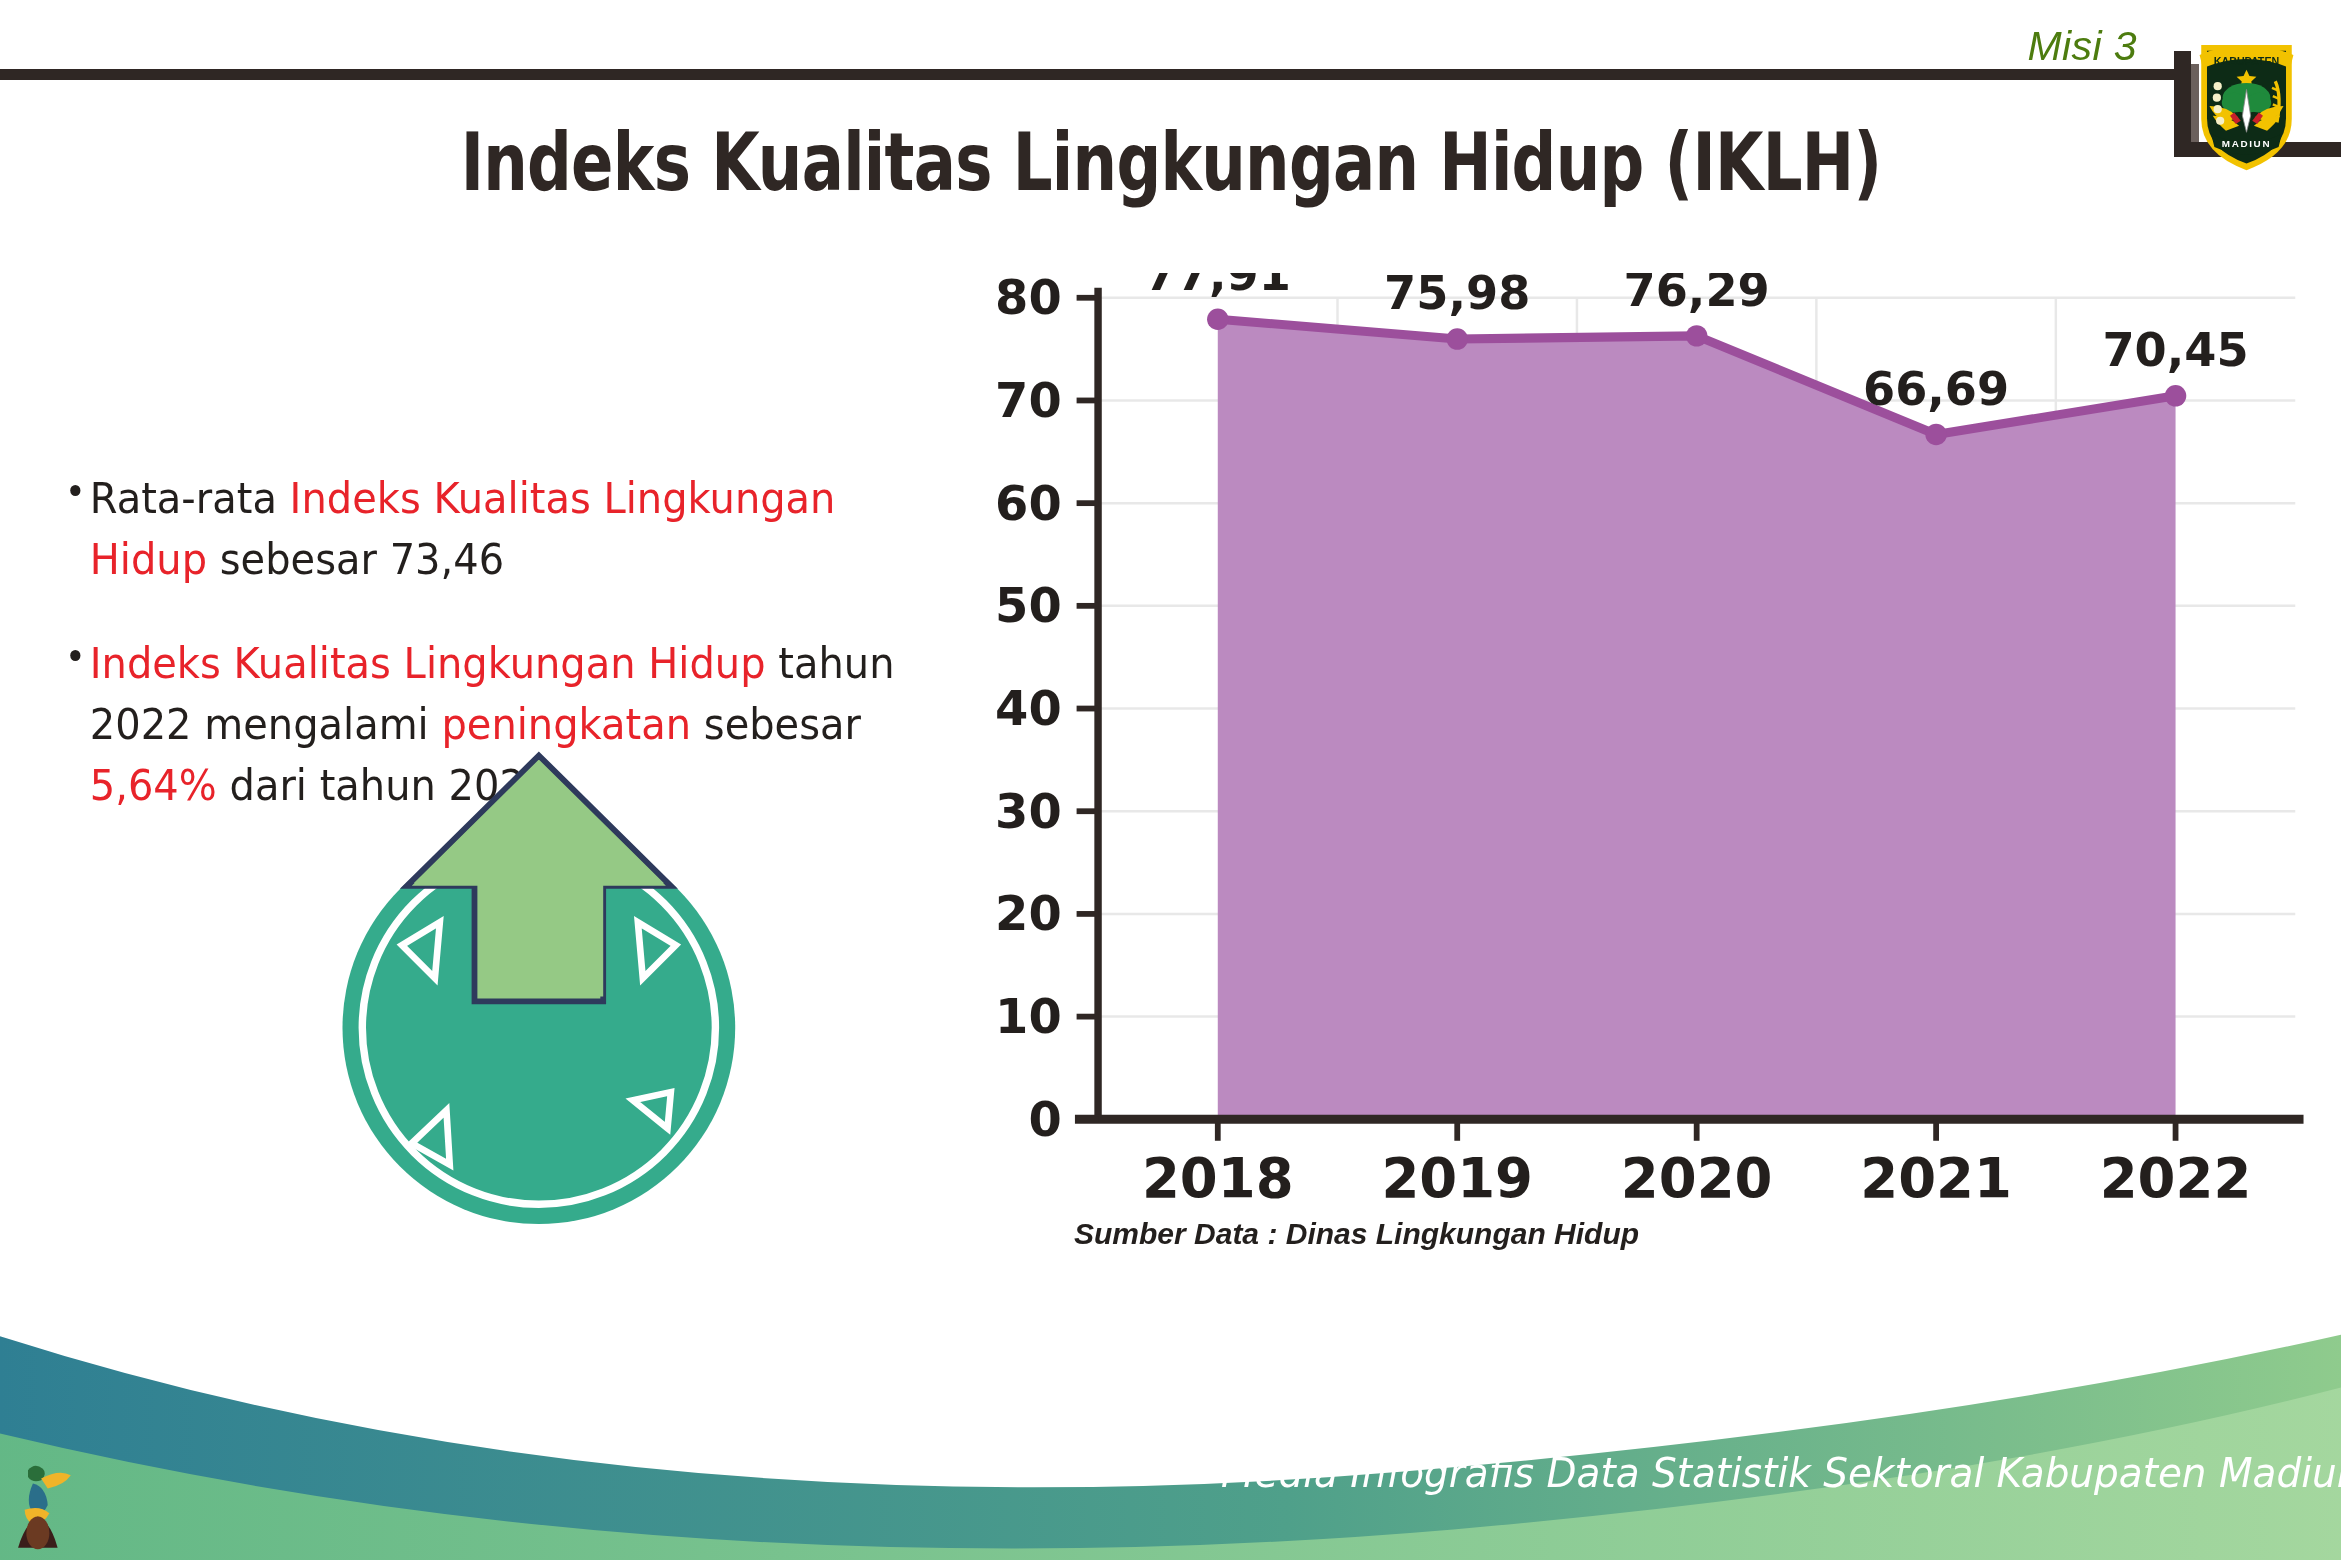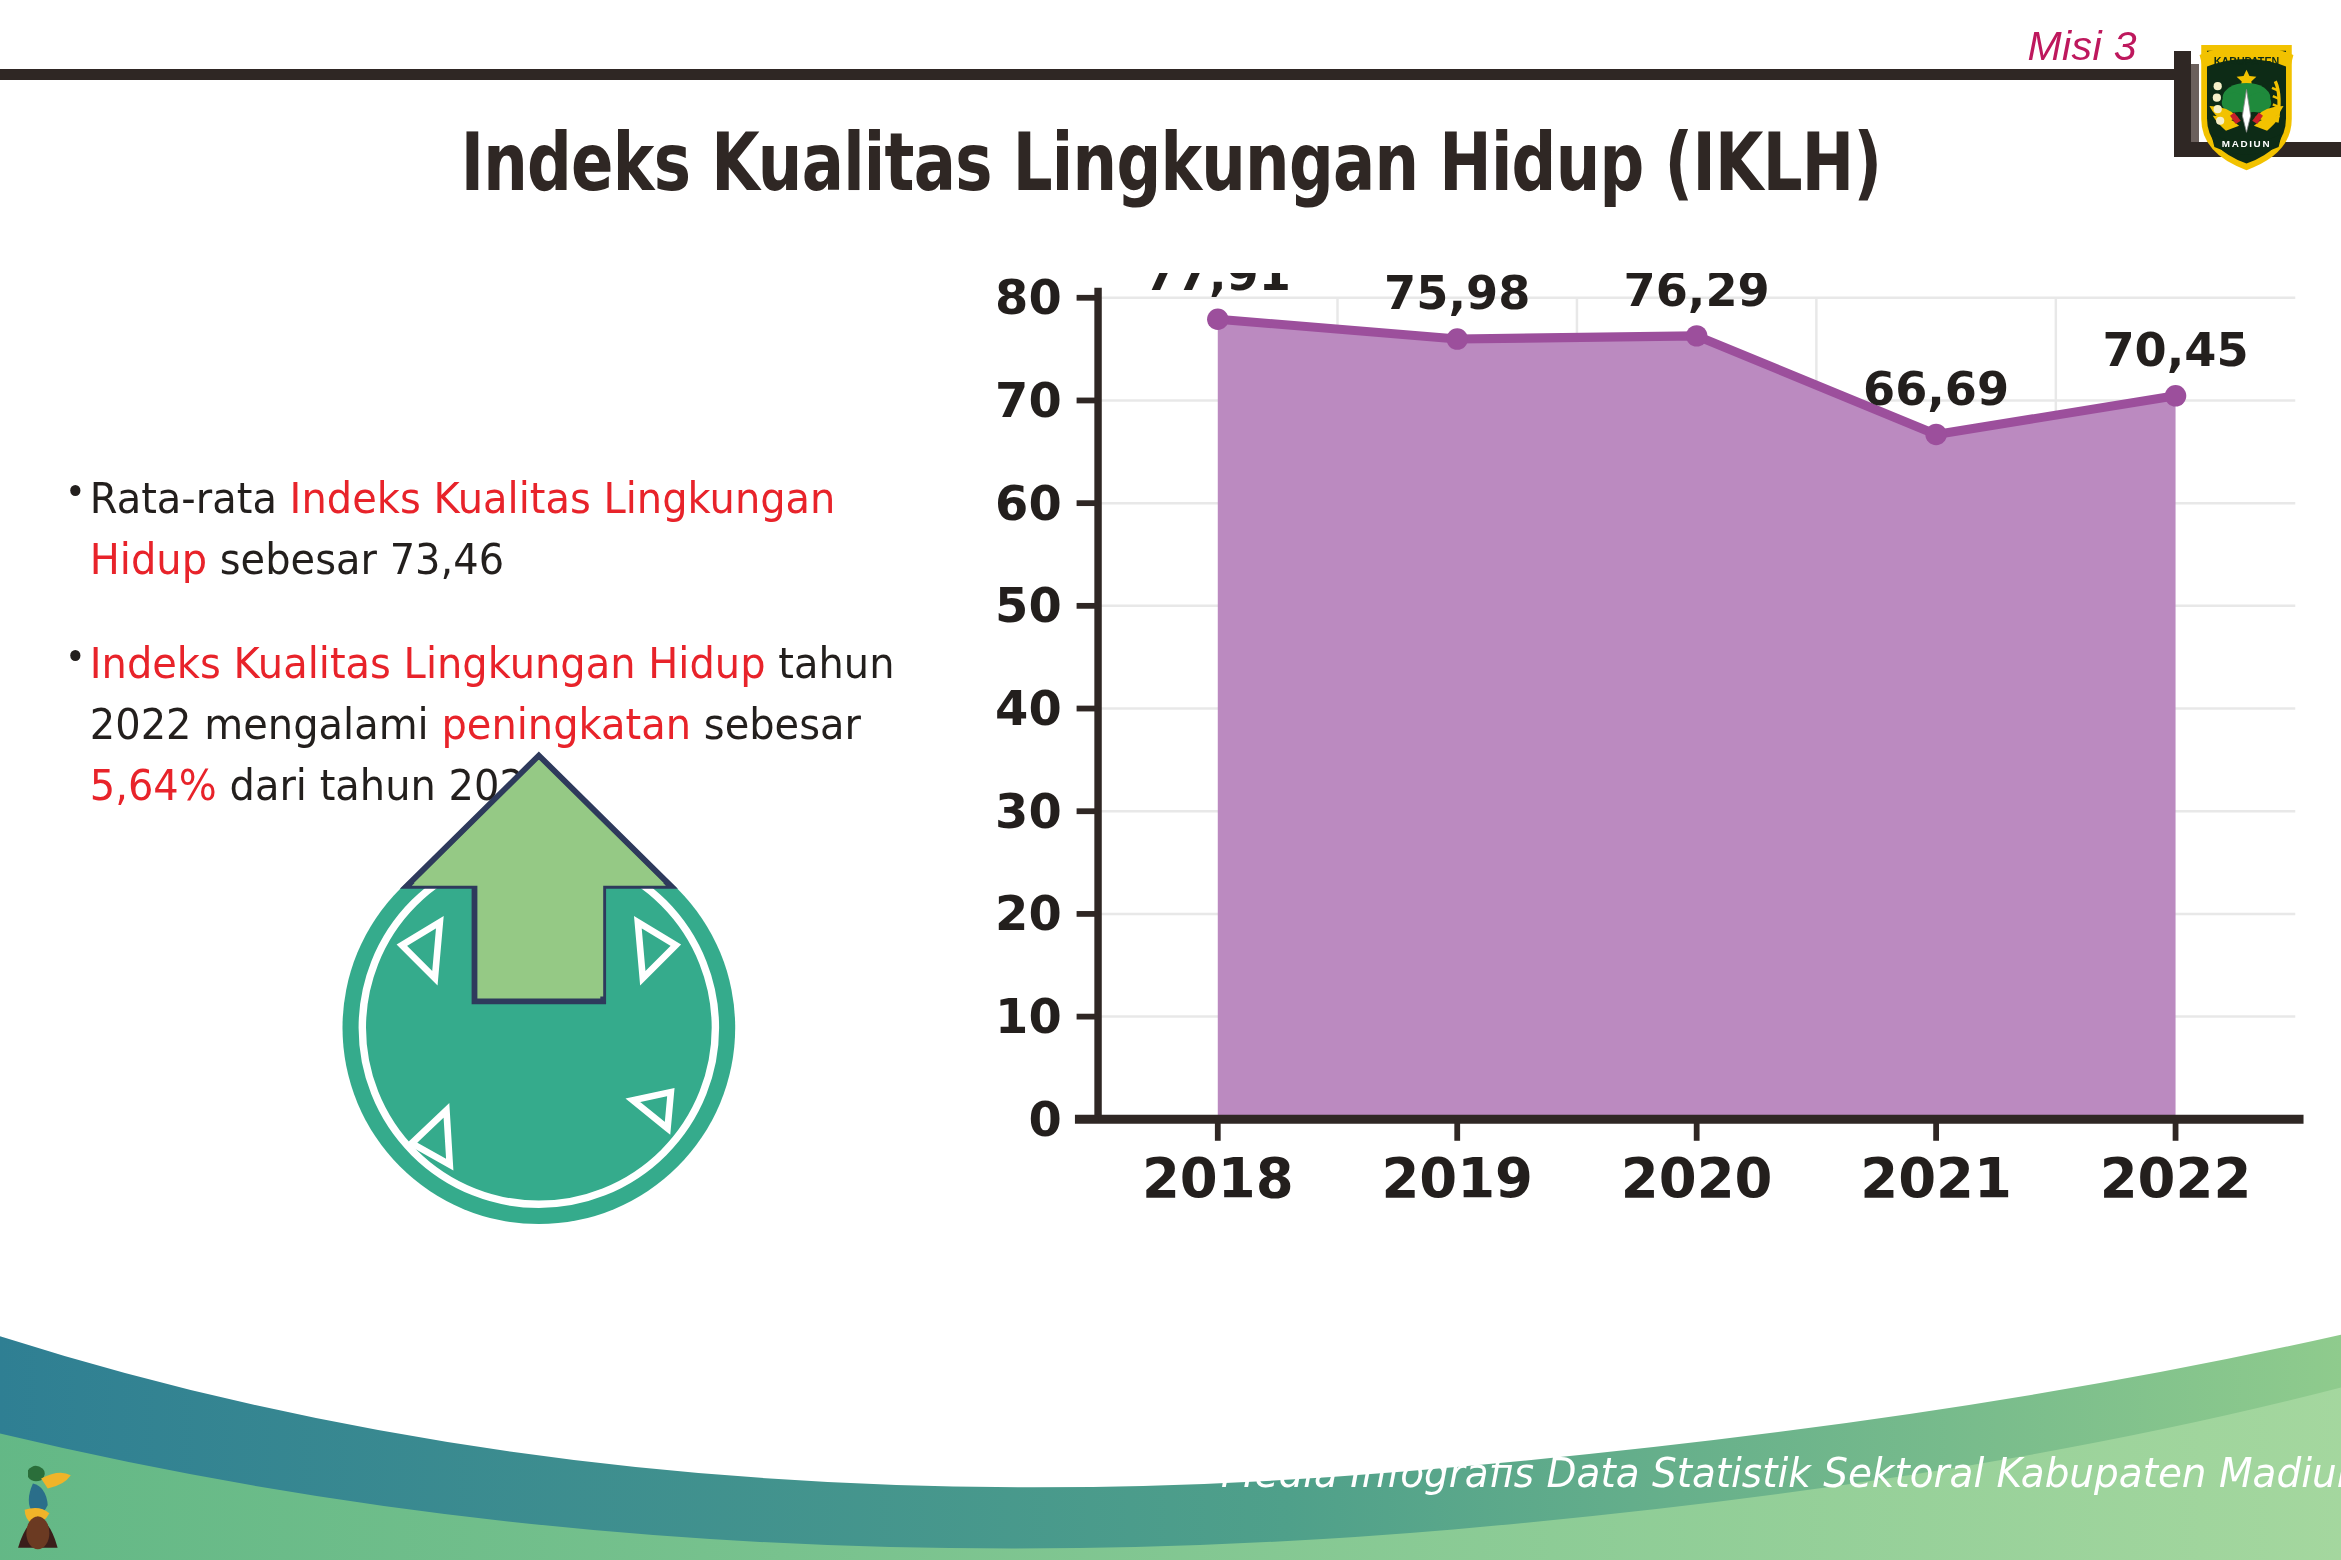--- a/index.html
+++ b/index.html
@@ -13,21 +13,21 @@
   .slide{position:absolute;inset:0;background:#fff;overflow:hidden;}
 
   
   .header-rule{
     position:absolute;left:0;top:69px;width:2185px;height:10.7px;
     background:#2f2724;
   }
   .misi-label{
     position:absolute;right:205px;top:23px;
     font-family:"Liberation Sans", sans-serif;
-    font-style:italic;font-size:41px;color:#be185d;
+    font-style:italic;font-size:41px;color:#4d7c0f;
     letter-spacing:0.4px;white-space:nowrap;
   }
   .corner-bracket{
     position:absolute;left:2174px;top:51px;width:16.5px;height:106px;
     background:#2f2724;
   }
   .corner-bracket-h{
     position:absolute;left:2174px;top:142px;width:190px;height:15px;
     background:#2f2724;
   }
@@ -257,20 +257,21 @@
         <line x1="585" y1="1025" x2="585" y2="1051" stroke="#2f2724" stroke-width="7"></line>
         <text x="585" y="1119" text-anchor="middle" font-family="DejaVu Sans, sans-serif" font-size="66" font-weight="bold" fill="#231f1d">2019</text>
         <line x1="875" y1="1025" x2="875" y2="1051" stroke="#2f2724" stroke-width="7"></line>
         <text x="875" y="1119" text-anchor="middle" font-family="DejaVu Sans, sans-serif" font-size="66" font-weight="bold" fill="#231f1d">2020</text>
         <line x1="1165" y1="1025" x2="1165" y2="1051" stroke="#2f2724" stroke-width="7"></line>
         <text x="1165" y="1119" text-anchor="middle" font-family="DejaVu Sans, sans-serif" font-size="66" font-weight="bold" fill="#231f1d">2021</text>
         <line x1="1455" y1="1025" x2="1455" y2="1051" stroke="#2f2724" stroke-width="7"></line>
         <text x="1455" y="1119" text-anchor="middle" font-family="DejaVu Sans, sans-serif" font-size="66" font-weight="bold" fill="#231f1d">2022</text>
       </svg>
   </div>
+  <div class="source">Sumber Data : Dinas Lingkungan Hidup</div>
 
   <div class="footer">
     <svg viewBox="0 0 2836 330" width="2342" height="273">
       <defs>
         <linearGradient id="gTop" x1="0" y1="0" x2="1" y2="0">
           <stop offset="0%" stop-color="#2f7f93"></stop>
           <stop offset="55%" stop-color="#4fa08a"></stop>
           <stop offset="100%" stop-color="#8fcb8d"></stop>
         </linearGradient>
         <linearGradient id="gBot" x1="0" y1="0" x2="1" y2="0">

